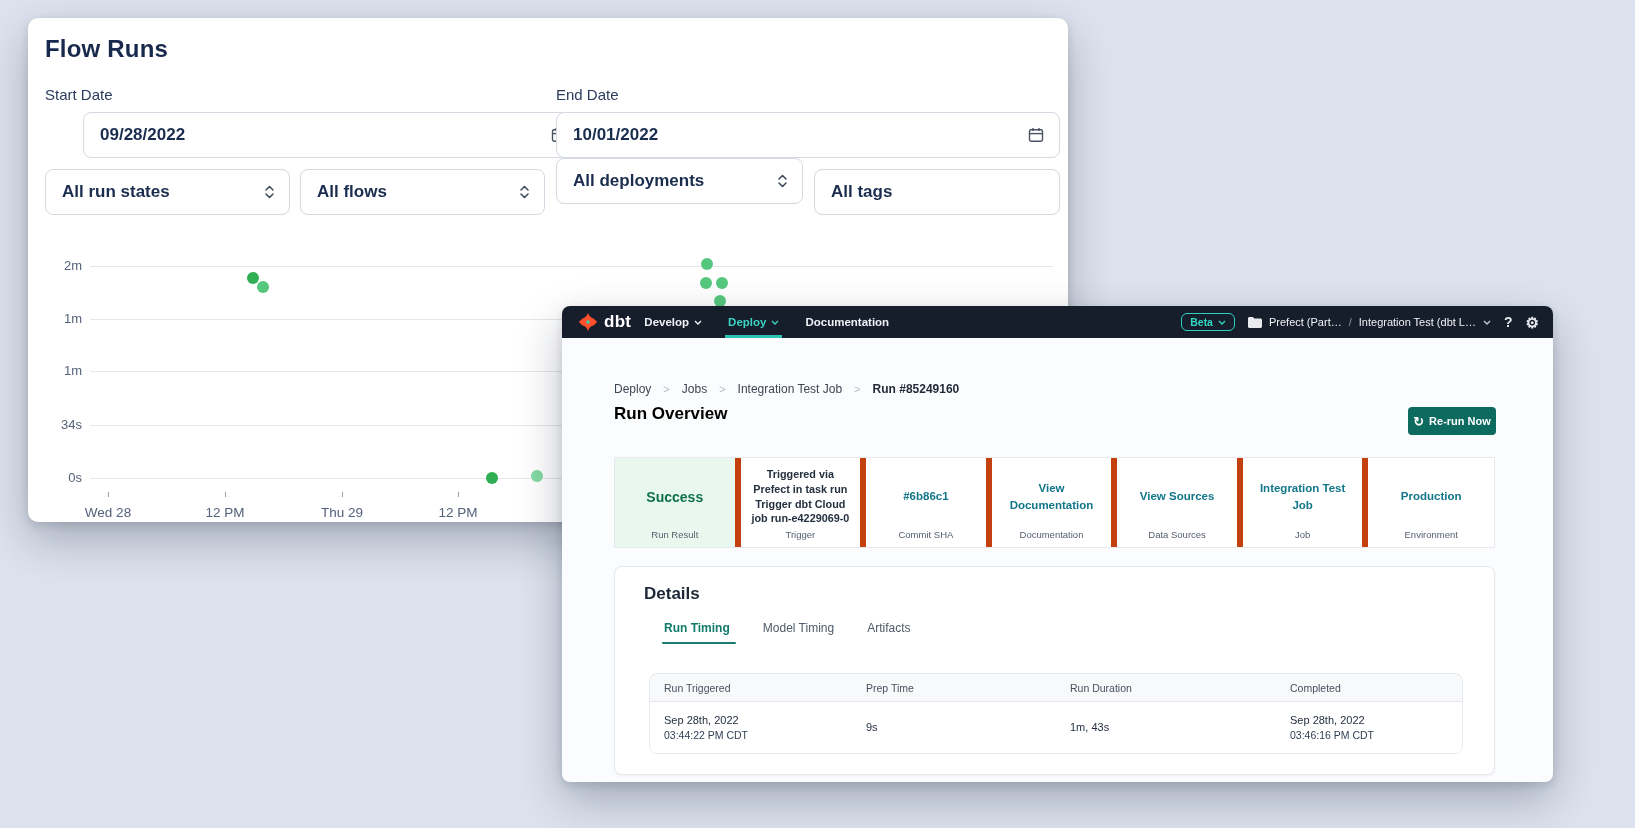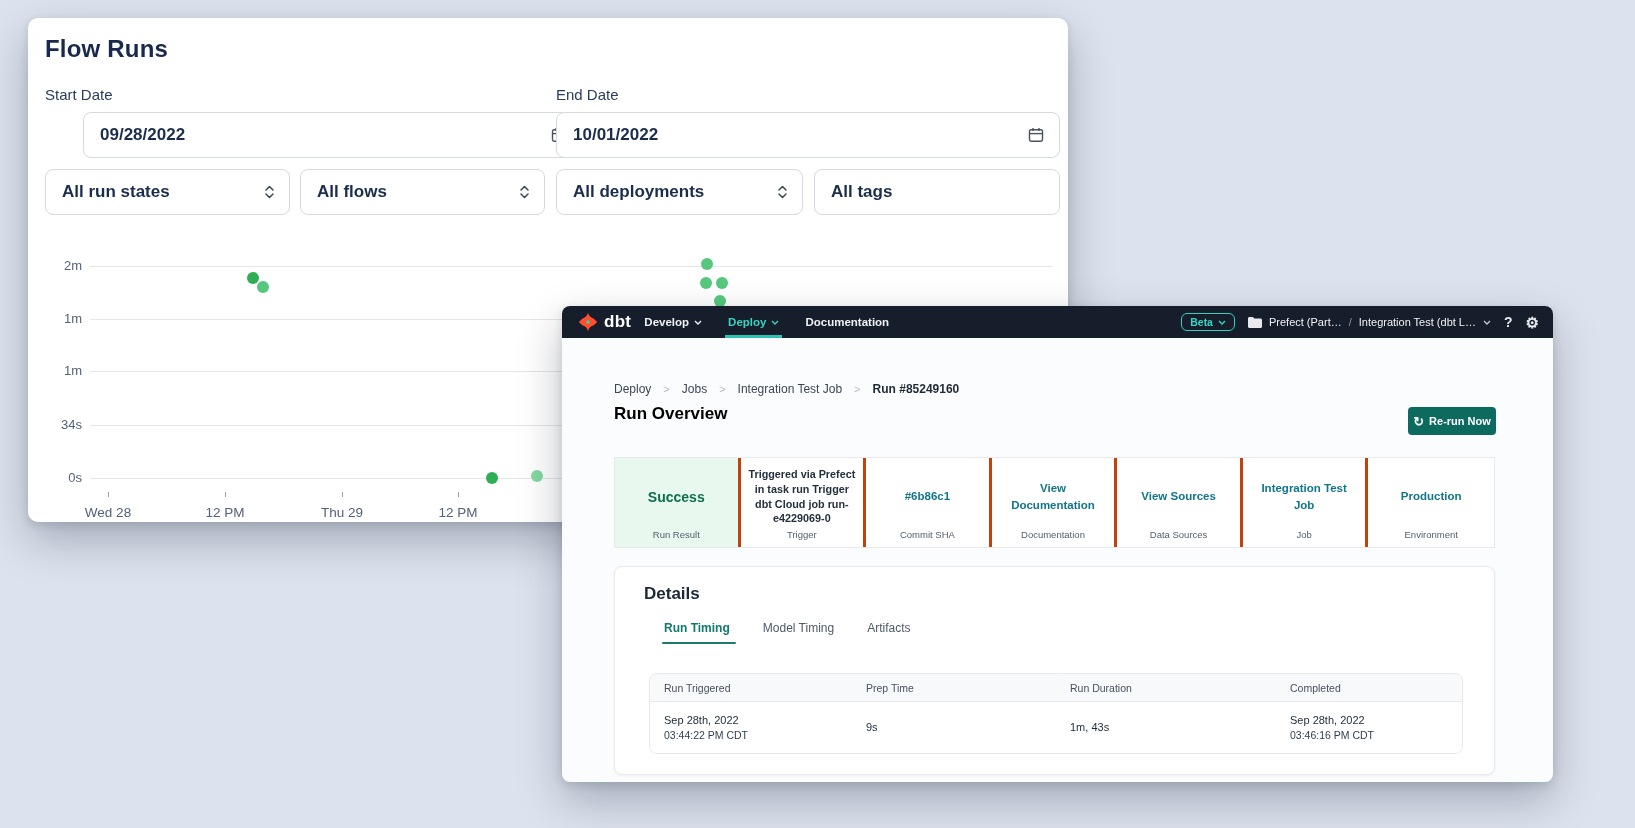--- a/index.html
+++ b/index.html
@@ -49,21 +49,21 @@
   .crumbs .sep { color:#b3bbc6; font-size:11px; }
   .crumbs .item { cursor:pointer; }
   .crumbs .current { font-weight:bold; color:#1f2937; }
 
   .run-title { position:absolute; left:52px; top:98px; font-size:17px; font-weight:bold; color:#000000; }
   .rerun-btn { position:absolute; left:846px; top:101px; width:88px; height:28px; background:#0d6a5e; color:#fff; border:none; border-radius:4px;
                font-family:inherit; font-size:11px; font-weight:bold; display:flex; align-items:center; justify-content:center; gap:5px; cursor:pointer; }
   .rerun-btn .ri { font-size:13px; font-weight:bold; }
 
   .cards { position:absolute; left:52px; top:151px; width:881px; height:91px; display:grid; grid-template-columns:repeat(7,1fr); border:1px solid #e7e9ed; background:#fff; }
-  .card { border-right:3px solid #c2410c; position:relative; display:flex; align-items:center; justify-content:center; padding:8px 7px 20px; text-align:center; }
+  .card { border-right:6px solid #c2410c; position:relative; display:flex; align-items:center; justify-content:center; padding:8px 7px 20px; text-align:center; }
   .card:last-child { border-right:none; }
   .card .label { position:absolute; bottom:7px; left:0; right:0; text-align:center; font-size:9.5px; color:#566070; }
   .card.success { background:#e9f8ef; }
   .card.success .value { color:#0e6f4f; font-size:14px; font-weight:bold; }
   .card .value.text { color:#25303f; font-size:10.8px; font-weight:bold; line-height:1.35; }
   .card .value.link { color:#12768a; font-size:11.5px; font-weight:bold; cursor:pointer; line-height:1.4; }
 
   .details-card { position:absolute; left:52px; top:260px; width:881px; height:209px; background:#fff; border:1px solid #e7e9ed; border-radius:8px; box-shadow:0 1px 3px rgba(15,23,42,.05); }
   .details-title { position:absolute; left:29px; top:17px; font-size:17px; font-weight:bold; color:#1c2838; }
   .tabs { position:absolute; left:49px; top:54px; display:flex; gap:33px; }
@@ -129,21 +129,21 @@
     <span class="val">All flows</span>
     <span>
         <svg class="icon-svg" width="11" height="16" viewBox="0 0 11 16">
           <g fill="none" stroke="#3c4657" stroke-width="1.5" stroke-linecap="round" stroke-linejoin="round">
             <path d="M2 6l3.5-3.5L9 6"></path>
             <path d="M2 10l3.5 3.5L9 10"></path>
           </g>
         </svg>
       </span>
   </div>
-  <div class="pf-select" style="left:528px; top:151px; width:247px;">
+  <div class="pf-select" style="left:528px; top:140px; width:247px;">
     <span class="val">All deployments</span>
     <span>
         <svg class="icon-svg" width="11" height="16" viewBox="0 0 11 16">
           <g fill="none" stroke="#3c4657" stroke-width="1.5" stroke-linecap="round" stroke-linejoin="round">
             <path d="M2 6l3.5-3.5L9 6"></path>
             <path d="M2 10l3.5 3.5L9 10"></path>
           </g>
         </svg>
       </span>
   </div>

